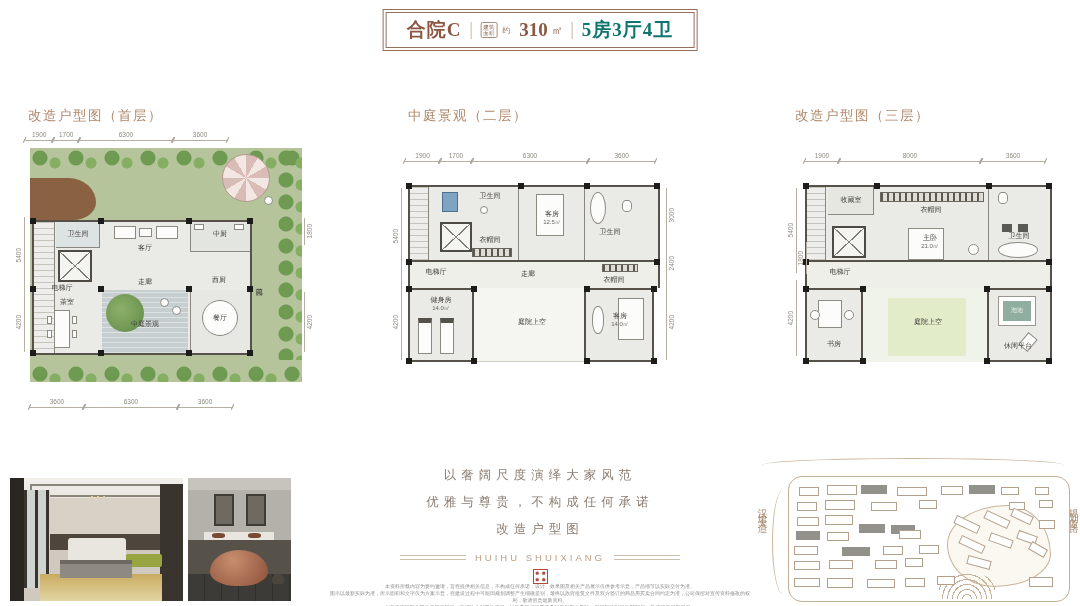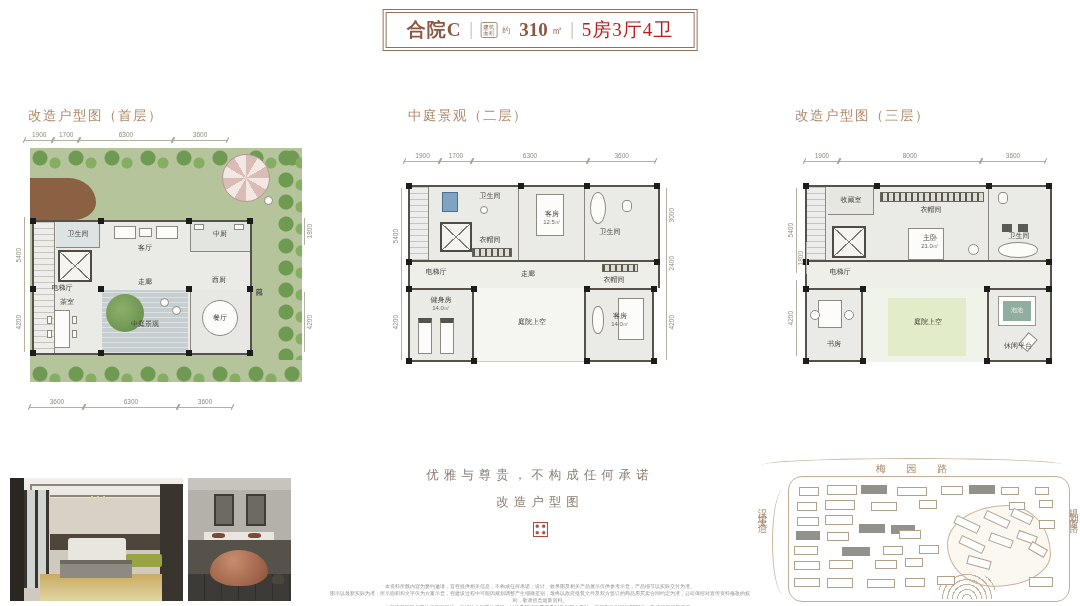--- a/index.html
+++ b/index.html
@@ -11,21 +11,21 @@
   .title-box{position:absolute;left:50%;top:9px;transform:translateX(-50%);
              border:1px solid #96705a;padding:2px;background:#fff;}
   .title-inner{border:1px solid #96705a;padding:4px 20px;display:flex;align-items:center;gap:9px;}
   .t-model{font-size:19px;color:#8c5843;font-weight:bold;letter-spacing:1px;}
   .t-div{width:1px;height:17px;background:#c9b5a7;}
   .area-tag{display:flex;flex-direction:column;border:1px solid #a98c77;border-radius:2px;
             padding:1px 2px;font-size:5.5px;line-height:1.15;color:#8c6a55;}
   .t-approx{font-size:8px;color:#8c6a55;margin-left:-4px;}
   .t-num{font-size:19px;color:#8c5843;font-weight:bold;}
   .t-unit{font-size:11px;color:#8c5843;margin-left:-5px;}
-  .t-layout{font-size:19px;color:#b91c1c;font-weight:normal;letter-spacing:1px;}
+  .t-layout{font-size:19px;color:#0f766e;font-weight:bold;letter-spacing:1px;}
 
   
   .pheader{position:absolute;font-size:13.5px;color:#b1886b;letter-spacing:1.5px;
            font-family:"Liberation Sans",sans-serif;}
 
   
   .dim-h{position:absolute;display:flex;font-size:6.5px;color:#8f8a81;
          font-family:"Liberation Sans",sans-serif;}
   .dim-h .seg{position:relative;display:flex;align-items:flex-end;justify-content:center;
               border-bottom:1px solid #b6afa4;height:100%;}
@@ -437,34 +437,39 @@
     <div class="abs" style="left:16px;top:54px;width:70px;height:8px;background:#e9e6e0;"></div>
     <div class="abs" style="left:24px;top:55px;width:13px;height:5px;background:#7a4a35;border-radius:40%;"></div>
     <div class="abs" style="left:60px;top:55px;width:13px;height:5px;background:#7a4a35;border-radius:40%;"></div>
     <div class="abs" style="left:0;top:62px;width:103px;height:34px;background:#565249;"></div>
     <div class="abs" style="left:0;top:96px;width:103px;height:27px;background:repeating-linear-gradient(90deg,#3c3b37 0 16px,#2f2e2a 16px 17px);"></div>
     <div class="abs" style="left:22px;top:72px;width:58px;height:36px;background:radial-gradient(circle at 40% 28%,#c68e6e,#8d4f38);border-radius:50% 50% 46% 46%/62% 62% 40% 40%;"></div>
     <div class="abs" style="left:84px;top:96px;width:12px;height:10px;background:#4a463e;border-radius:50% 50% 20% 20%;"></div>
   </div>
 
   <div class="abs" style="left:390px;top:462px;width:300px;text-align:center;">
+    <div class="poem-line">以奢阔尺度演绎大家风范</div>
     <div class="poem-line">优雅与尊贵，不构成任何承诺</div>
     <div class="poem-line">改造户型图</div>
+    <div class="latin-row">
+      <div class="lat-line"></div>
+      <div class="lat-text">HUIHU SHUIXIANG</div>
+      <div class="lat-line"></div>
+    </div>
     <div class="seal"></div>
   </div>
 
   <div class="disc">
     <div>本资料所载内容为要约邀请，旨在提供相关信息，不构成任何承诺；设计、效果图及相关产品展示仅供参考示意，产品细节以实际交付为准。</div>
     <div>图示以最新实际为准，所示面积和文字仅为方案示意，在建设过程中可能因规划调整产生细微差别，最终以政府批复文件及双方签订的商品房买卖合同约定为准，公司保留对宣传资料修改的权利，敬请留意最新资料。</div>
     <div>本宣传资料部分图片来源于网络，不排除个别图片侵权，如涉及版权问题请及时告知我方删除；资料制作时间为2021年，敬请留意最新资讯。</div>
   </div>
 
   <div class="abs" style="left:752px;top:452px;width:328px;height:152px;">
     <div class="roadcurve-t" style="left:10px;top:6px;width:302px;height:12px;"></div>
-    <div class="map-label" style="left:0;top:10px;width:328px;text-align:center;letter-spacing:9px;">梅 园 路</div>
     <div class="roadcurve-l" style="left:20px;top:38px;width:10px;height:104px;"></div>
     <div class="roadcurve-r" style="left:298px;top:38px;width:10px;height:104px;"></div>
     <div class="map-label vlabel" style="left:3px;top:48px;letter-spacing:5px;">汉唐大道</div>
     <div class="map-label vlabel" style="left:314px;top:48px;letter-spacing:5px;">规划道路</div>
 
     <div class="map-rect" style="left:36px;top:24px;width:280px;height:124px;">
       <div class="water" style="left:158px;top:28px;width:102px;height:80px;"></div>
       <div class="plaza" style="left:150px;top:96px;width:56px;height:26px;"></div>
 
       <div class="mb" style="left:10px;top:10px;width:20px;height:9px;"></div>

